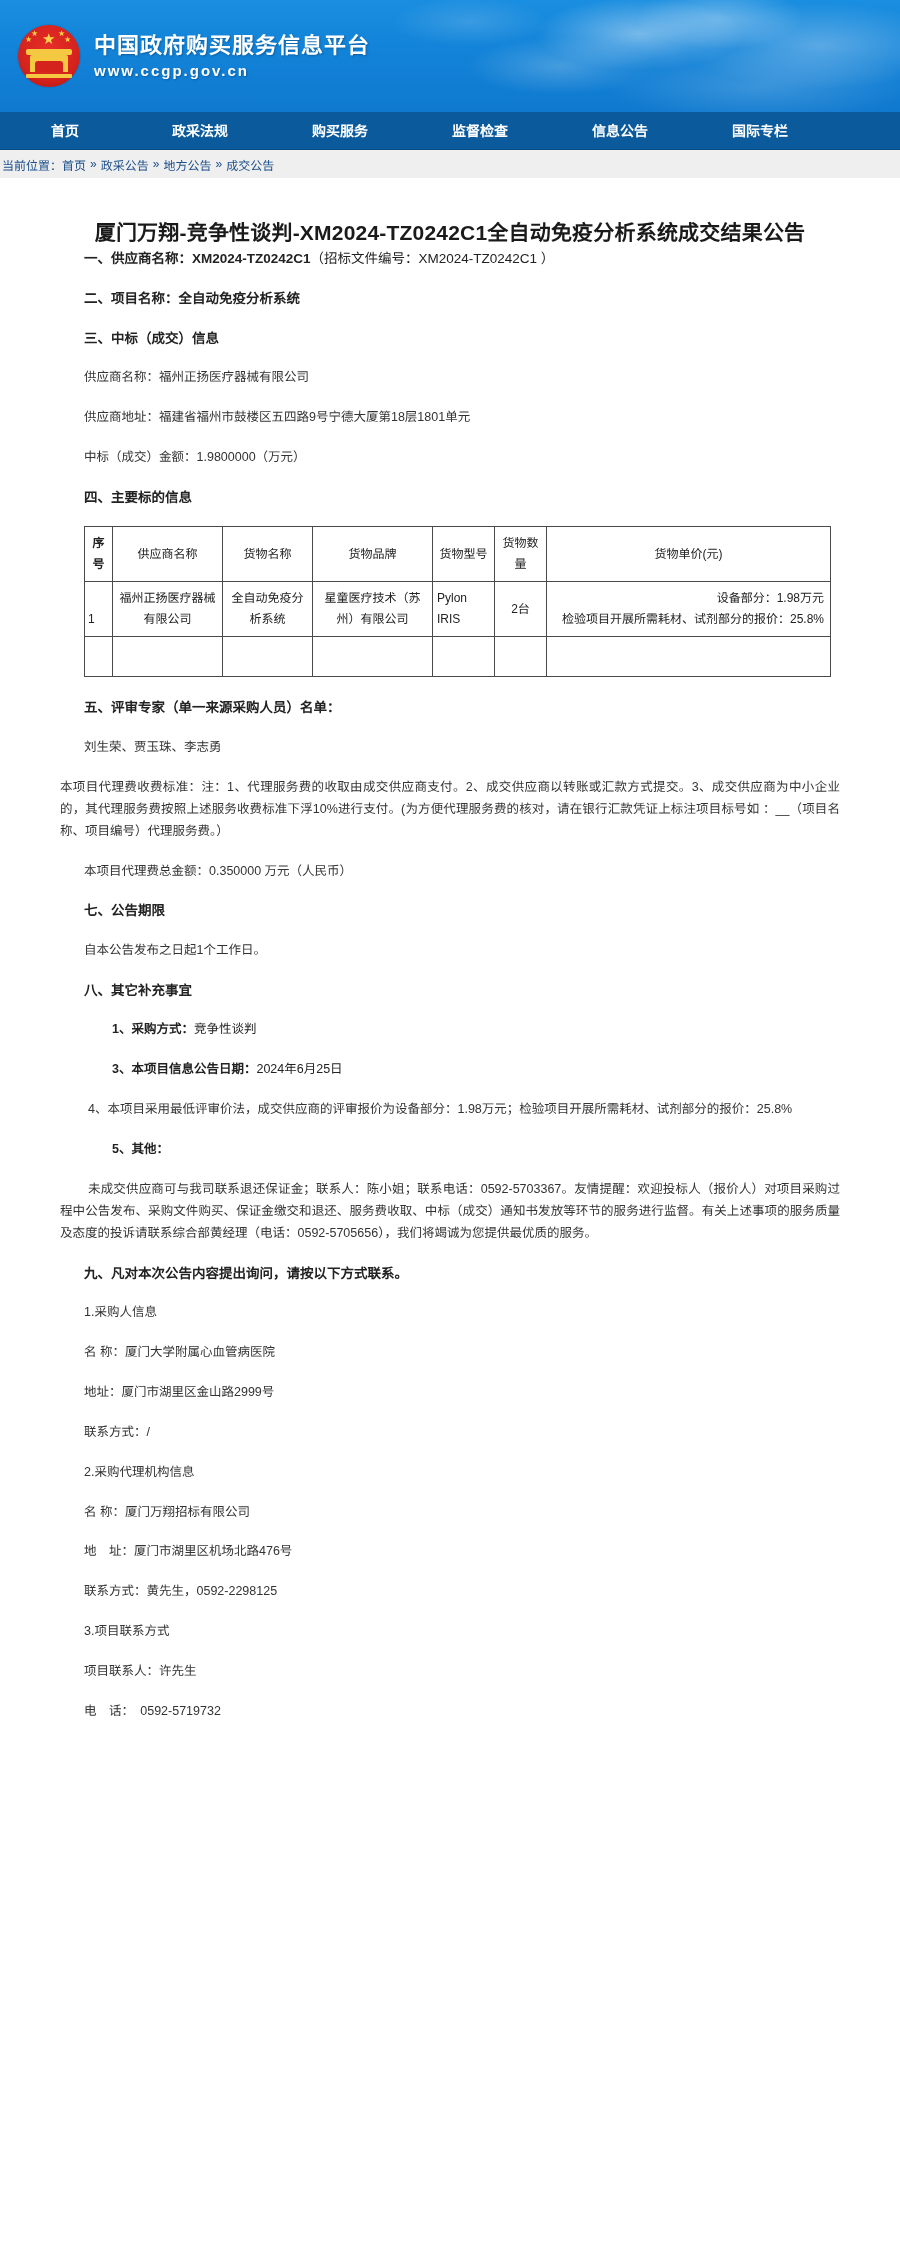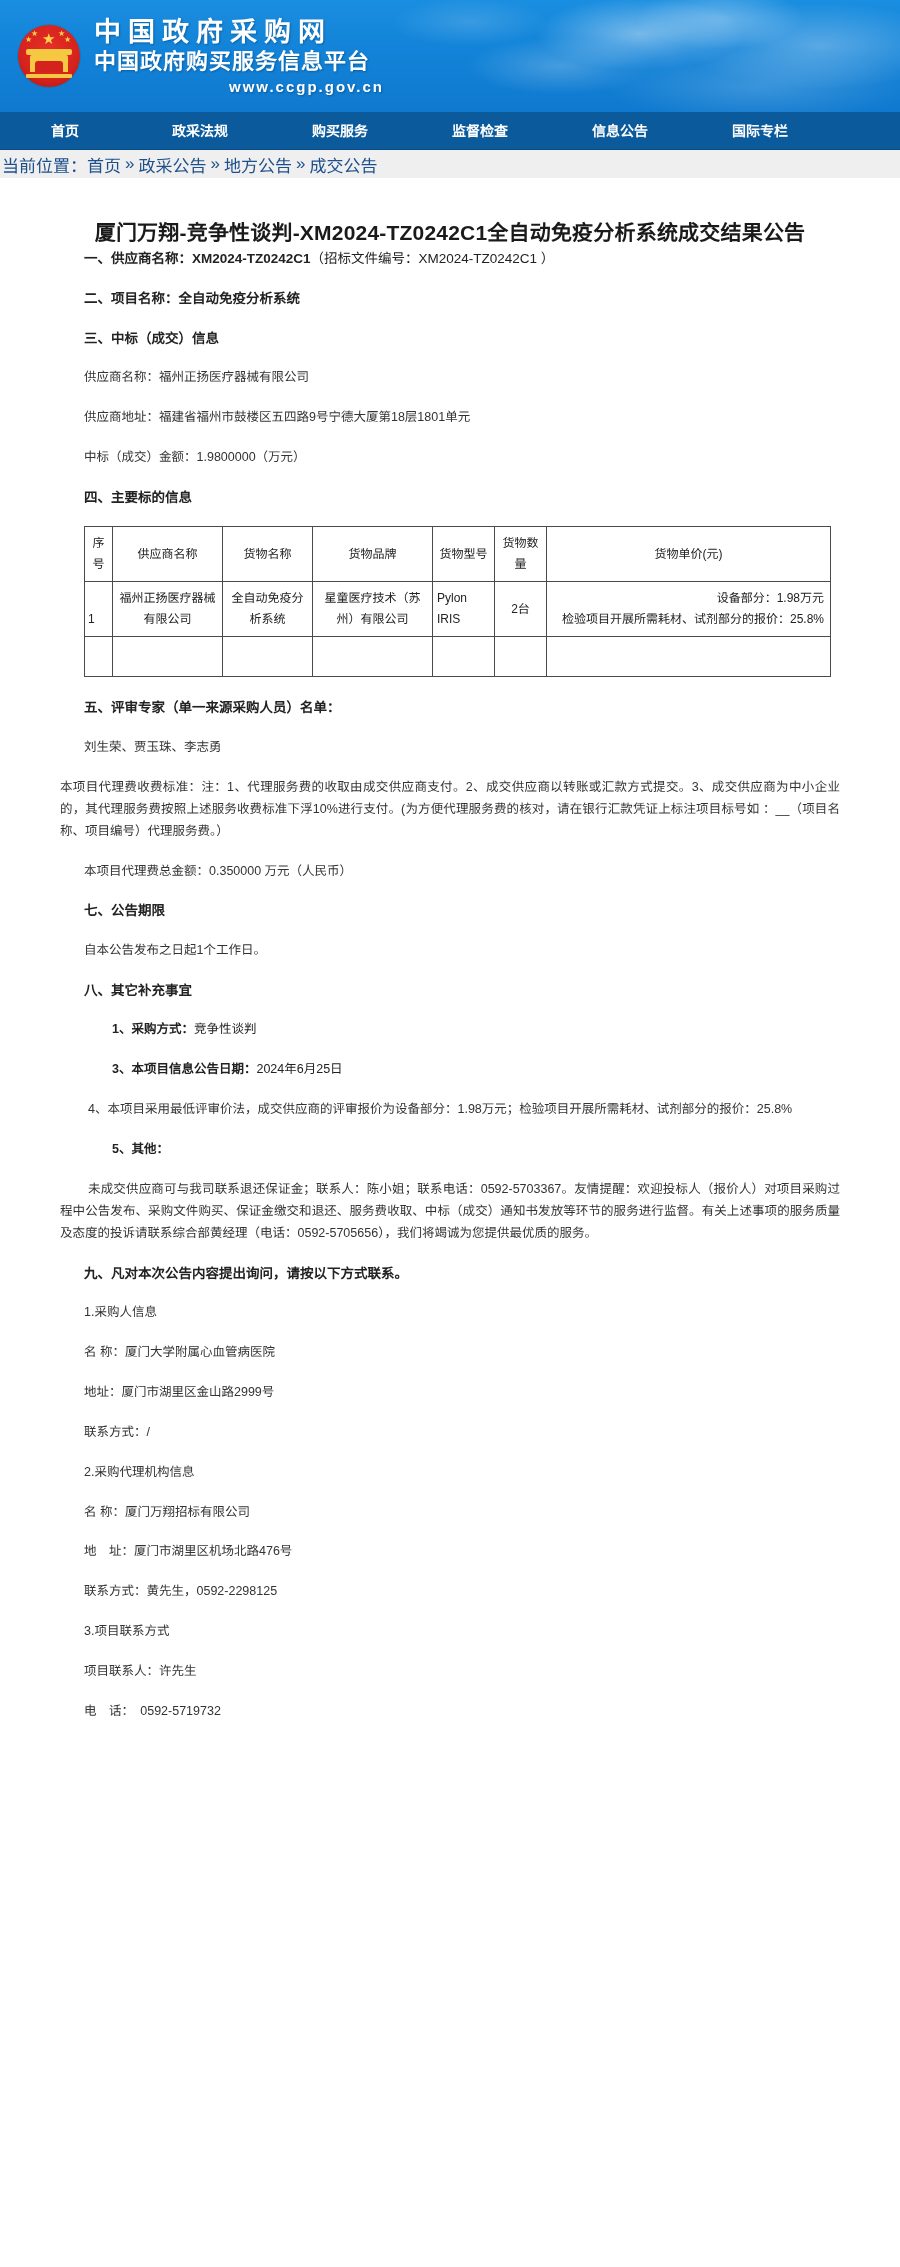--- a/index.html
+++ b/index.html
@@ -80,21 +80,21 @@
     text-shadow: 1px 1px 2px rgba(0,40,80,.38);
   }
   .logo-line2 {
     color: #ffffff; font-weight: bold; font-size: 22px;
     letter-spacing: 1px; line-height: 1.2;
     text-shadow: 1px 1px 2px rgba(0,40,80,.38);
   }
   .logo-url {
     color: #ffffff; font-weight: bold; font-size: 15px;
     letter-spacing: 2px; margin-top: 2px;
-    text-align: right; width: 290px;
+    text-align: left; width: 290px;
     text-shadow: 1px 1px 2px rgba(0,40,80,.38);
   }
 
   
   .navbar {
     height: 38px;
     background: #0a5a9c;
     display: flex;
     align-items: center;
     border-bottom: 1px solid #084a82;
@@ -115,21 +115,21 @@
   .navbar .nav-item:nth-child(4){ width: 140px; }
   .navbar .nav-item:nth-child(5){ width: 140px; }
   .navbar .nav-item:nth-child(6){ width: 140px; }
 
   
   .crumb-bar {
     background: #efefef;
     height: 28px;
     display: flex; align-items: center;
     padding-left: 2px;
-    font-size: 17px;
+    font-size: 12px;
     color: #1c4f8b;
   }
   .crumb-bar .sep { margin: 0 4px; color: #1c4f8b; }
   .crumb-bar a { color: #1c4f8b; text-decoration: none; cursor: pointer; }
 
   
   .article { padding: 26px 0 40px 0; }
   .doc-title {
     text-align: center;
     font-size: 21px;
@@ -210,41 +210,40 @@
   table.goods td { text-align: center; }
   table.goods td.price { text-align: right; padding-left: 8px; }
   table.goods col.c0 { width: 28px; }
   table.goods col.c1 { width: 110px; }
   table.goods col.c2 { width: 90px; }
   table.goods col.c3 { width: 120px; }
   table.goods col.c4 { width: 62px; }
   table.goods col.c5 { width: 52px; }
   table.goods col.c6 { width: 284px; }
   table.goods td.idx { text-align: left; vertical-align: bottom; padding-left: 3px; }
-  table.goods th.narrow { padding-left: 2px; padding-right: 2px; }
+  table.goods th.narrow { padding-left: 2px; padding-right: 2px; font-weight: bold; }
   table.goods td.model { text-align: left; padding-left: 4px; }
   table.goods tr.empty td { height: 40px; }
 </style>
 </head>
 <body>
 
 <div class="banner">
   <div class="clouds"></div>
   <div class="banner-inner">
     <div class="emblem">
       <span class="star s0">★</span>
       <span class="star s1">★</span>
       <span class="star s2">★</span>
       <span class="star s3">★</span>
       <span class="star s4">★</span>
       <span class="gate"></span>
       <span class="base"></span>
     </div>
     <div class="logo-text">
-      <div class="logo-line1">中国政府采购网</div>
       <div class="logo-line2">中国政府购买服务信息平台</div>
       <div class="logo-url">www.ccgp.gov.cn</div>
     </div>
   </div>
 </div>
 
 <div class="navbar">
   <div class="nav-item">首页</div>
   <div class="nav-item">政采法规</div>
   <div class="nav-item">购买服务</div>

